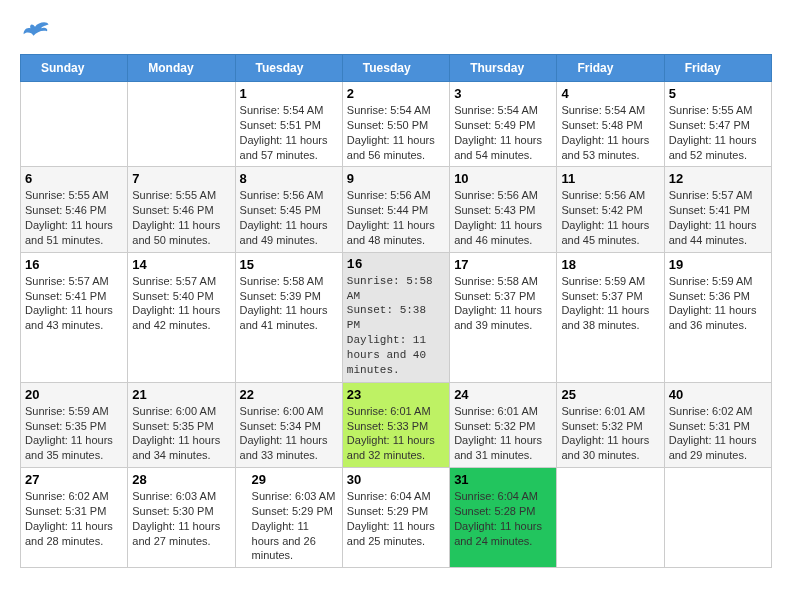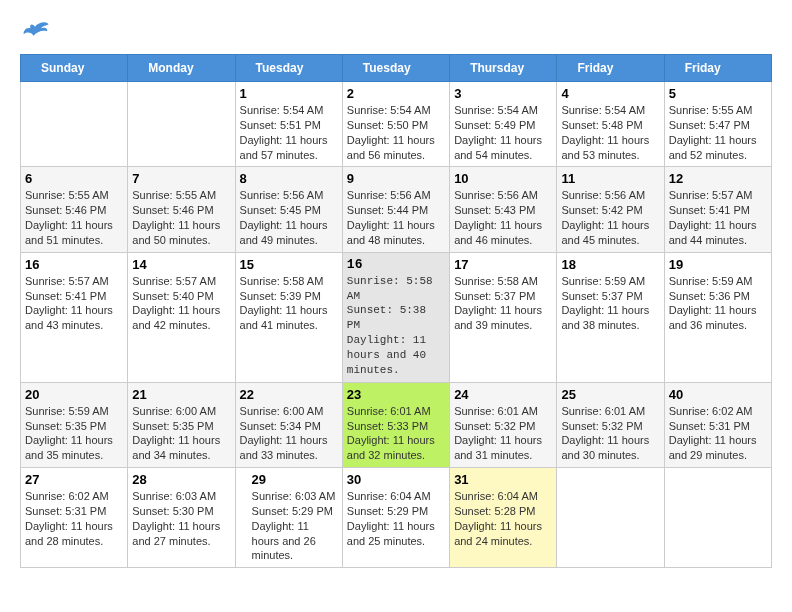--- a/index.html
+++ b/index.html
@@ -155,18 +155,18 @@
         <td style="background-color: #bef264;"><span class="day-num">23</span><span class="cell-text">Sunrise: 6:01 AM<br>Sunset: 5:33 PM<br>Daylight: 11 hours and 32 minutes.</span></td>
         <td style="background-color: rgb(245, 245, 245);"><span class="day-num">24</span><span class="cell-text">Sunrise: 6:01 AM<br>Sunset: 5:32 PM<br>Daylight: 11 hours and 31 minutes.</span></td>
         <td style="background-color: rgb(245, 245, 245);"><span class="day-num">25</span><span class="cell-text">Sunrise: 6:01 AM<br>Sunset: 5:32 PM<br>Daylight: 11 hours and 30 minutes.</span></td>
         <td style="background-color: rgb(245, 245, 245);"><span class="day-num">40</span><span class="cell-text">Sunrise: 6:02 AM<br>Sunset: 5:31 PM<br>Daylight: 11 hours and 29 minutes.</span></td>
       </tr>
       <tr>
         <td style="background-color: rgb(255, 255, 255);"><span class="day-num">27</span><span class="cell-text">Sunrise: 6:02 AM<br>Sunset: 5:31 PM<br>Daylight: 11 hours and 28 minutes.</span></td>
         <td style="background-color: rgb(255, 255, 255);"><span class="day-num">28</span><span class="cell-text">Sunrise: 6:03 AM<br>Sunset: 5:30 PM<br>Daylight: 11 hours and 27 minutes.</span></td>
         <td style="background-color: rgb(255, 255, 255); padding-left: 16px;"><span class="day-num">29</span><span class="cell-text">Sunrise: 6:03 AM<br>Sunset: 5:29 PM<br>Daylight: 11 hours and 26 minutes.</span></td>
         <td style="background-color: rgb(255, 255, 255);"><span class="day-num">30</span><span class="cell-text">Sunrise: 6:04 AM<br>Sunset: 5:29 PM<br>Daylight: 11 hours and 25 minutes.</span></td>
-        <td style="background-color: #fef9c3;"><span class="day-num">31</span><span class="cell-text">Sunrise: 6:04 AM<br>Sunset: 5:28 PM<br>Daylight: 11 hours and 24 minutes.</span></td>
+        <td style="background-color: #22c55e;"><span class="day-num">31</span><span class="cell-text">Sunrise: 6:04 AM<br>Sunset: 5:28 PM<br>Daylight: 11 hours and 24 minutes.</span></td>
         <td class="empty-cell" style="background: rgb(255, 255, 255);"></td>
         <td class="empty-cell" style="background: rgb(255, 255, 255);"></td>
       </tr>
     </tbody>
 </table>
 
 </body></html>

